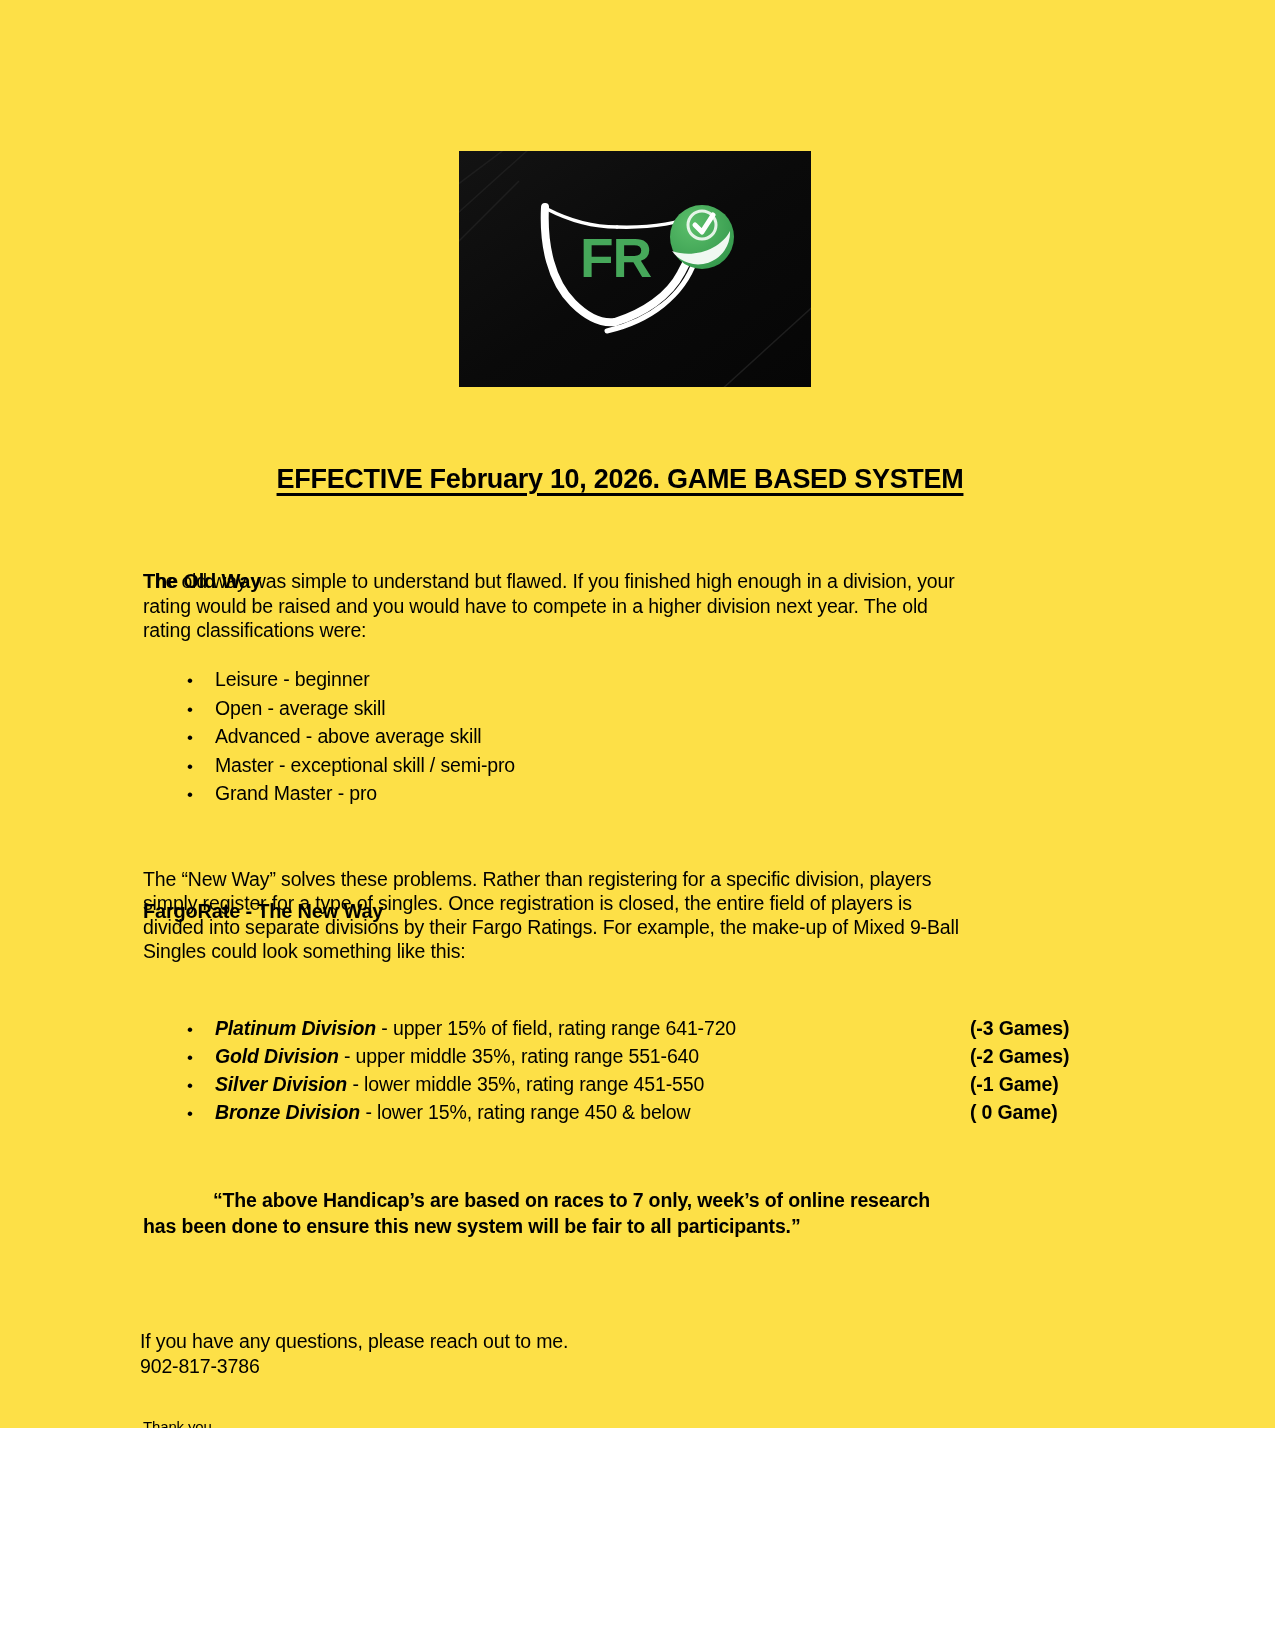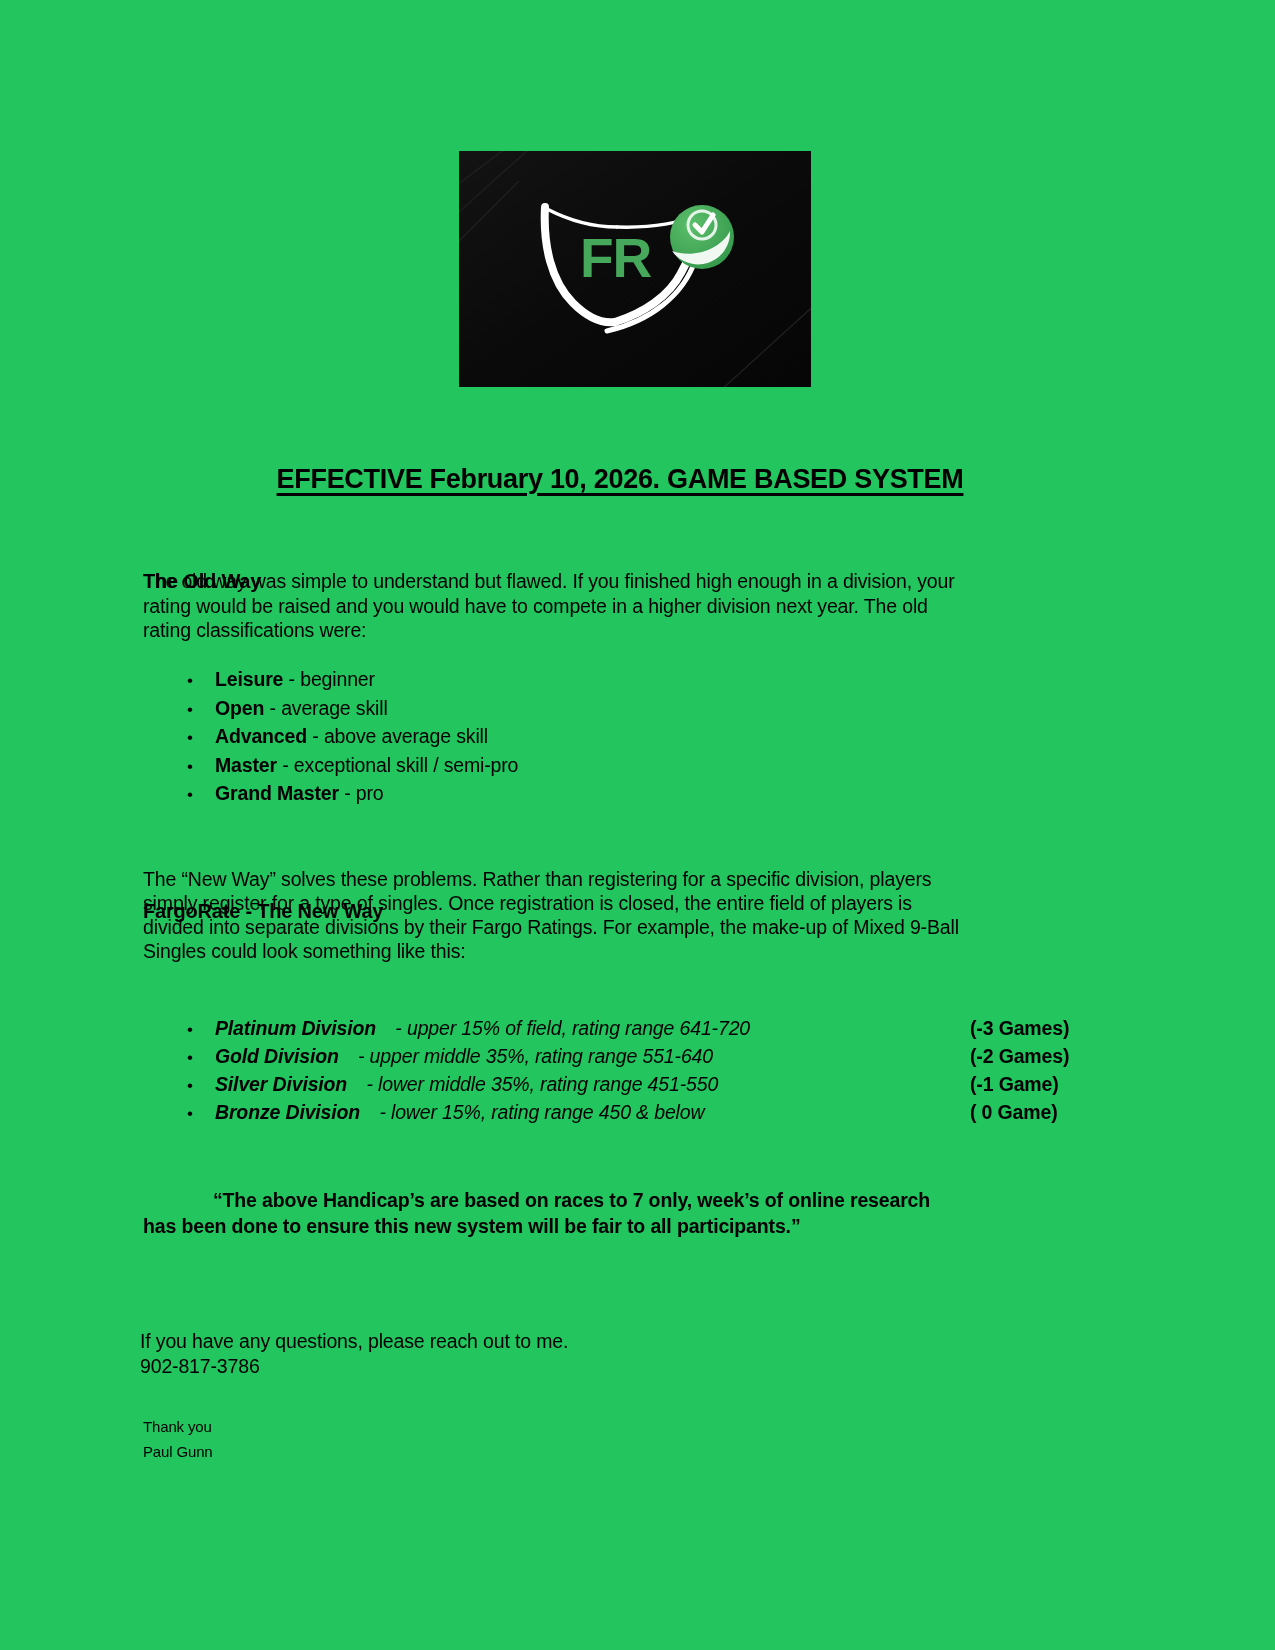--- a/index.html
+++ b/index.html
@@ -1,19 +1,19 @@
 <!DOCTYPE html>
 <html><head>
 <meta charset="utf-8">
 <style>
   html,body{margin:0;padding:0;background:#ffffff;}
   .page{
     position:relative;
-    width:1275px;height:1650px;
-    background:#22c55e;
+    width:1275px;height:1428px;
+    background:#fde047;
     font-family:"Liberation Sans", sans-serif;
     color:#000;
     overflow:hidden;
   }
   
   .logo{position:absolute;left:459px;top:151px;width:352px;height:236px;}
   
   .doc-title, .doc-subtitle{
     position:absolute;left:140px;width:960px;text-align:center;
     font-weight:bold;font-size:27px;line-height:30px;letter-spacing:-0.3px;
@@ -37,24 +37,24 @@
   .p-oldway{top:569px;line-height:24.6px;}
   .p-newway{top:867px;line-height:24px;}
   
   .list{position:absolute;left:143px;font-size:19.5px;letter-spacing:-0.15px;}
   .list-old{top:666px;}
   .list-div{top:1015px;}
   .li{display:flex;align-items:baseline;}
   .list-old .li{line-height:26.5px;}
   .list-div .li{line-height:27px;}
   .dot{display:inline-block;margin-left:44px;width:28px;flex:0 0 28px;font-size:17px;}
-  .term{font-weight:bold;text-align:center;}
+  .term{font-weight:normal;text-align:center;}
   .dtext{flex:0 0 712px;width:712px;}
   .dname{font-weight:bold;font-style:italic;}
-  .ddesc{font-style:italic;padding-left:14px;}
+  .ddesc{}
   .handicap{font-weight:bold;white-space:nowrap;margin-left:43px;}
   
   .quote{
     position:absolute;left:143px;top:1188px;width:940px;
     font-weight:bold;font-size:19.5px;line-height:25.5px;letter-spacing:-0.15px;
     text-indent:70px;white-space:pre-line;
   }
   
   .contact{position:absolute;left:140px;top:1329px;font-size:19.5px;line-height:25px;letter-spacing:-0.15px;}
   .signoff{position:absolute;left:143px;top:1414px;font-size:15px;line-height:25px;letter-spacing:-0.15px;}

